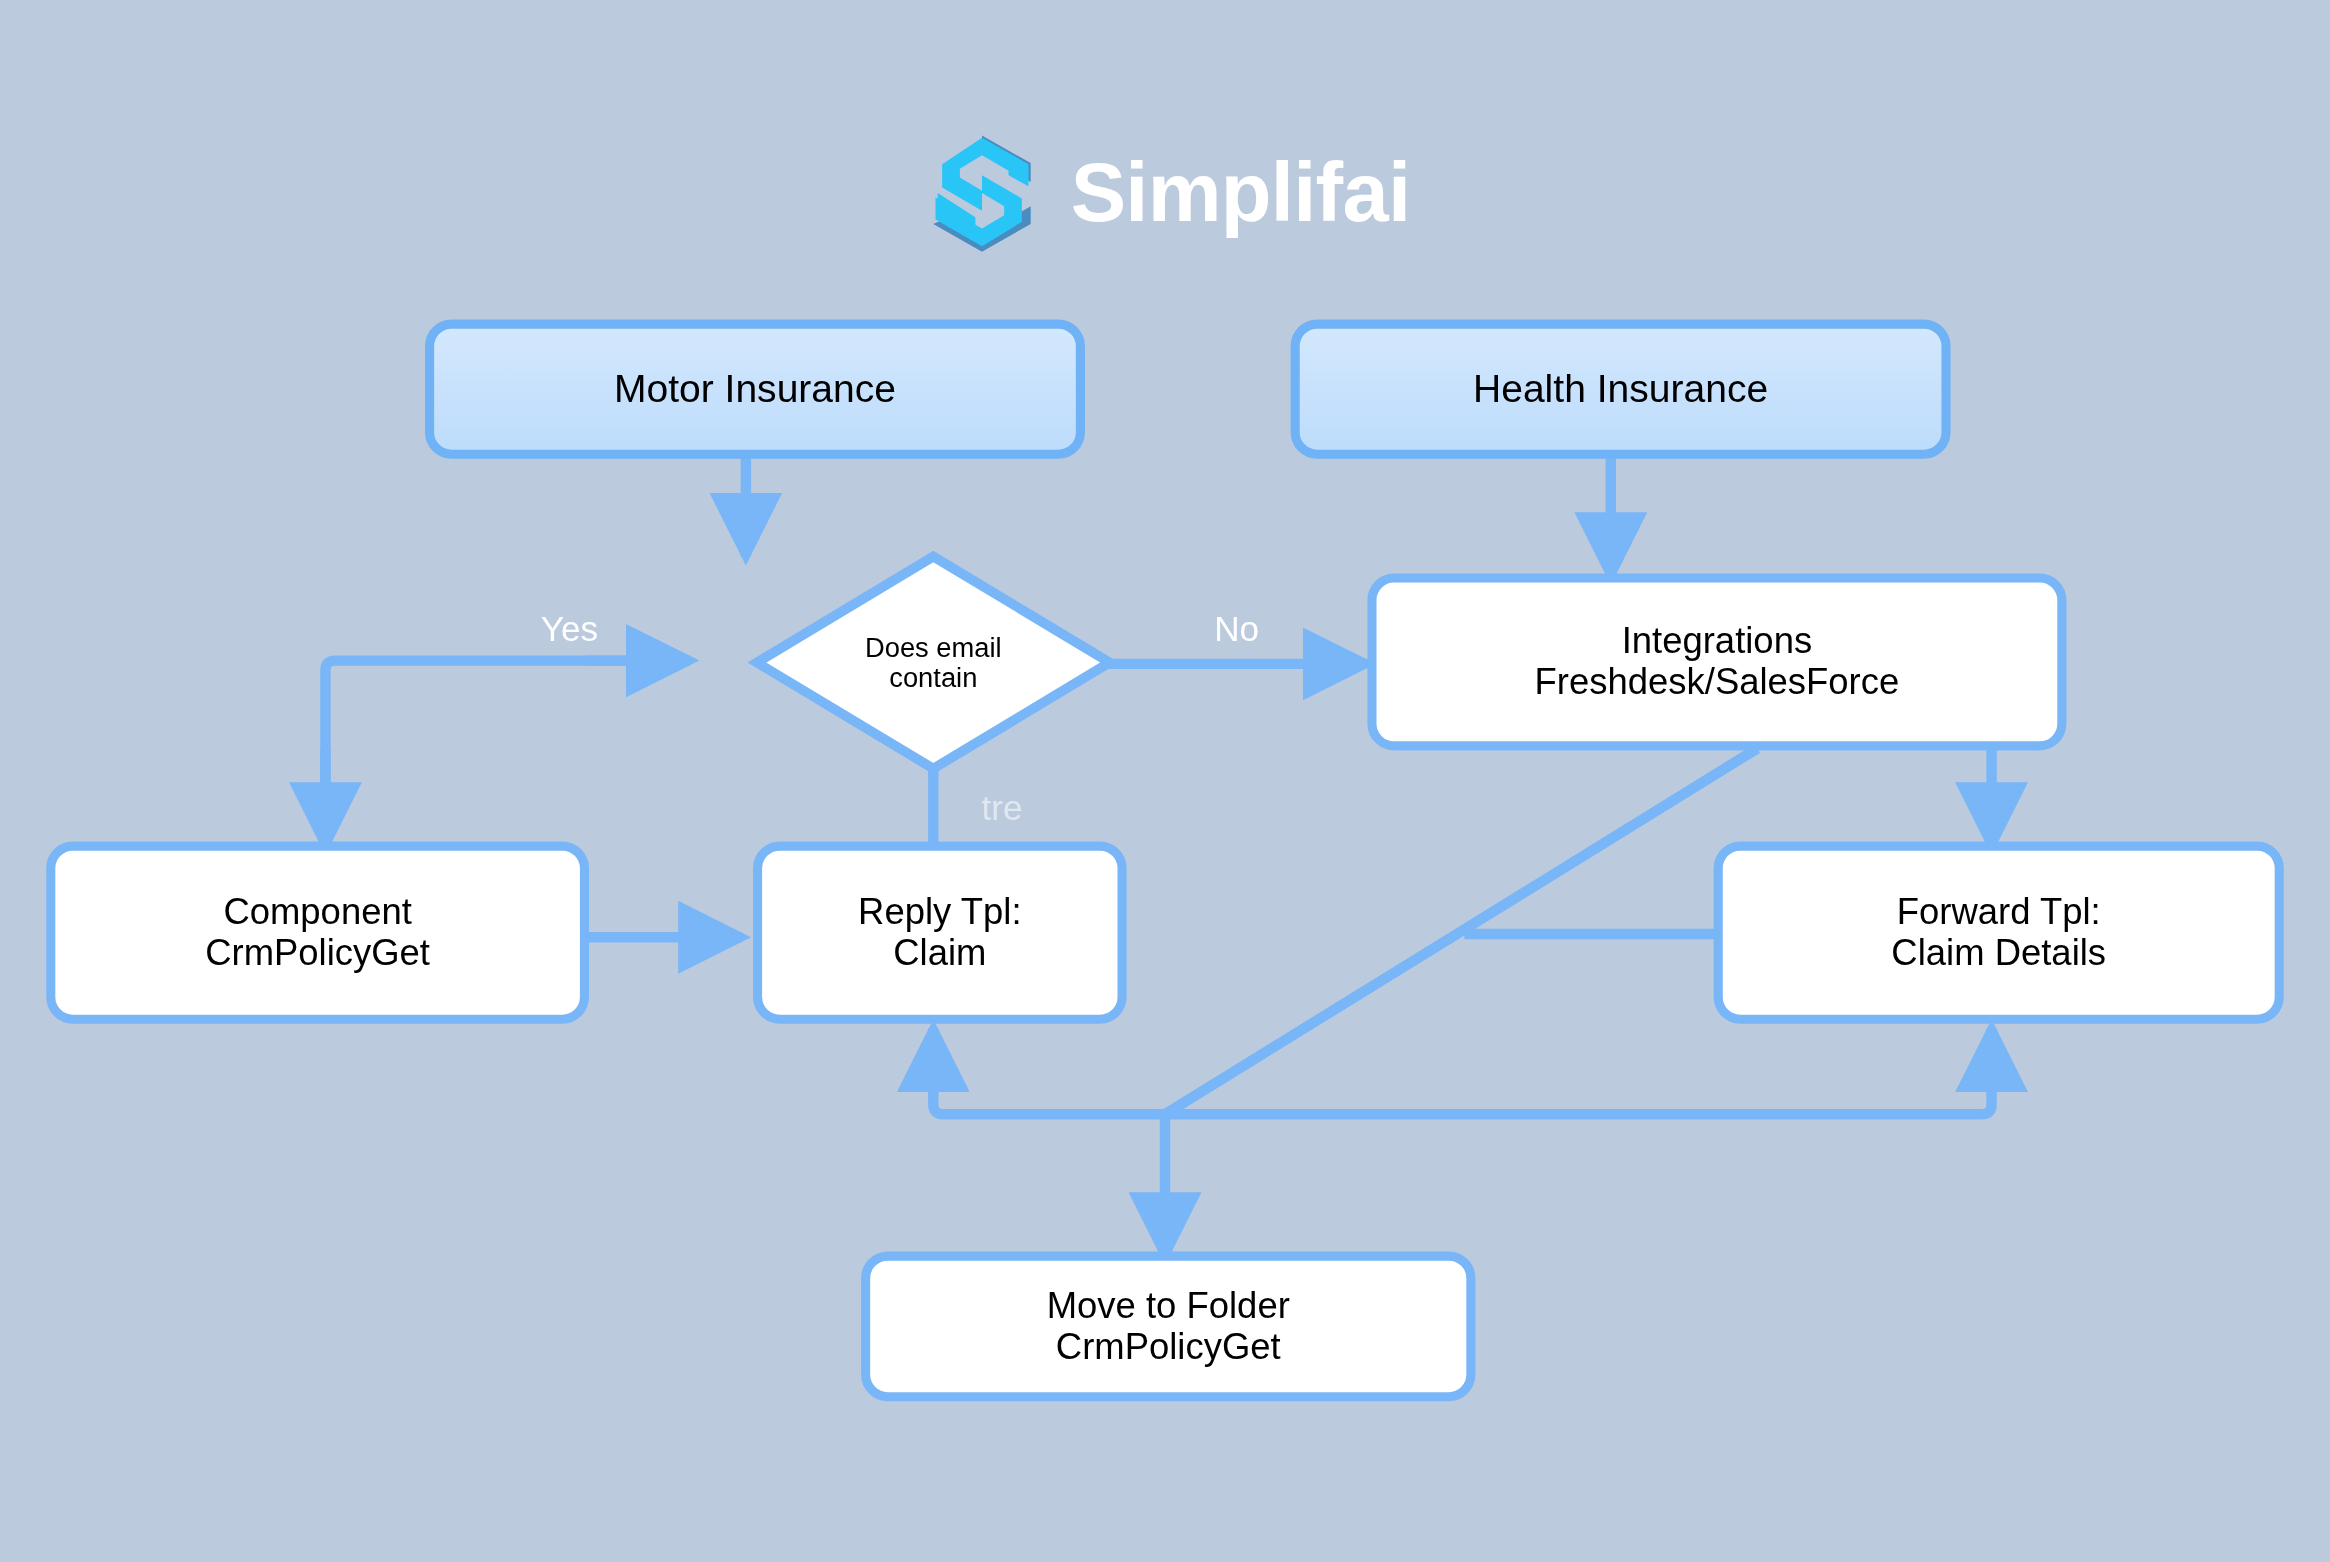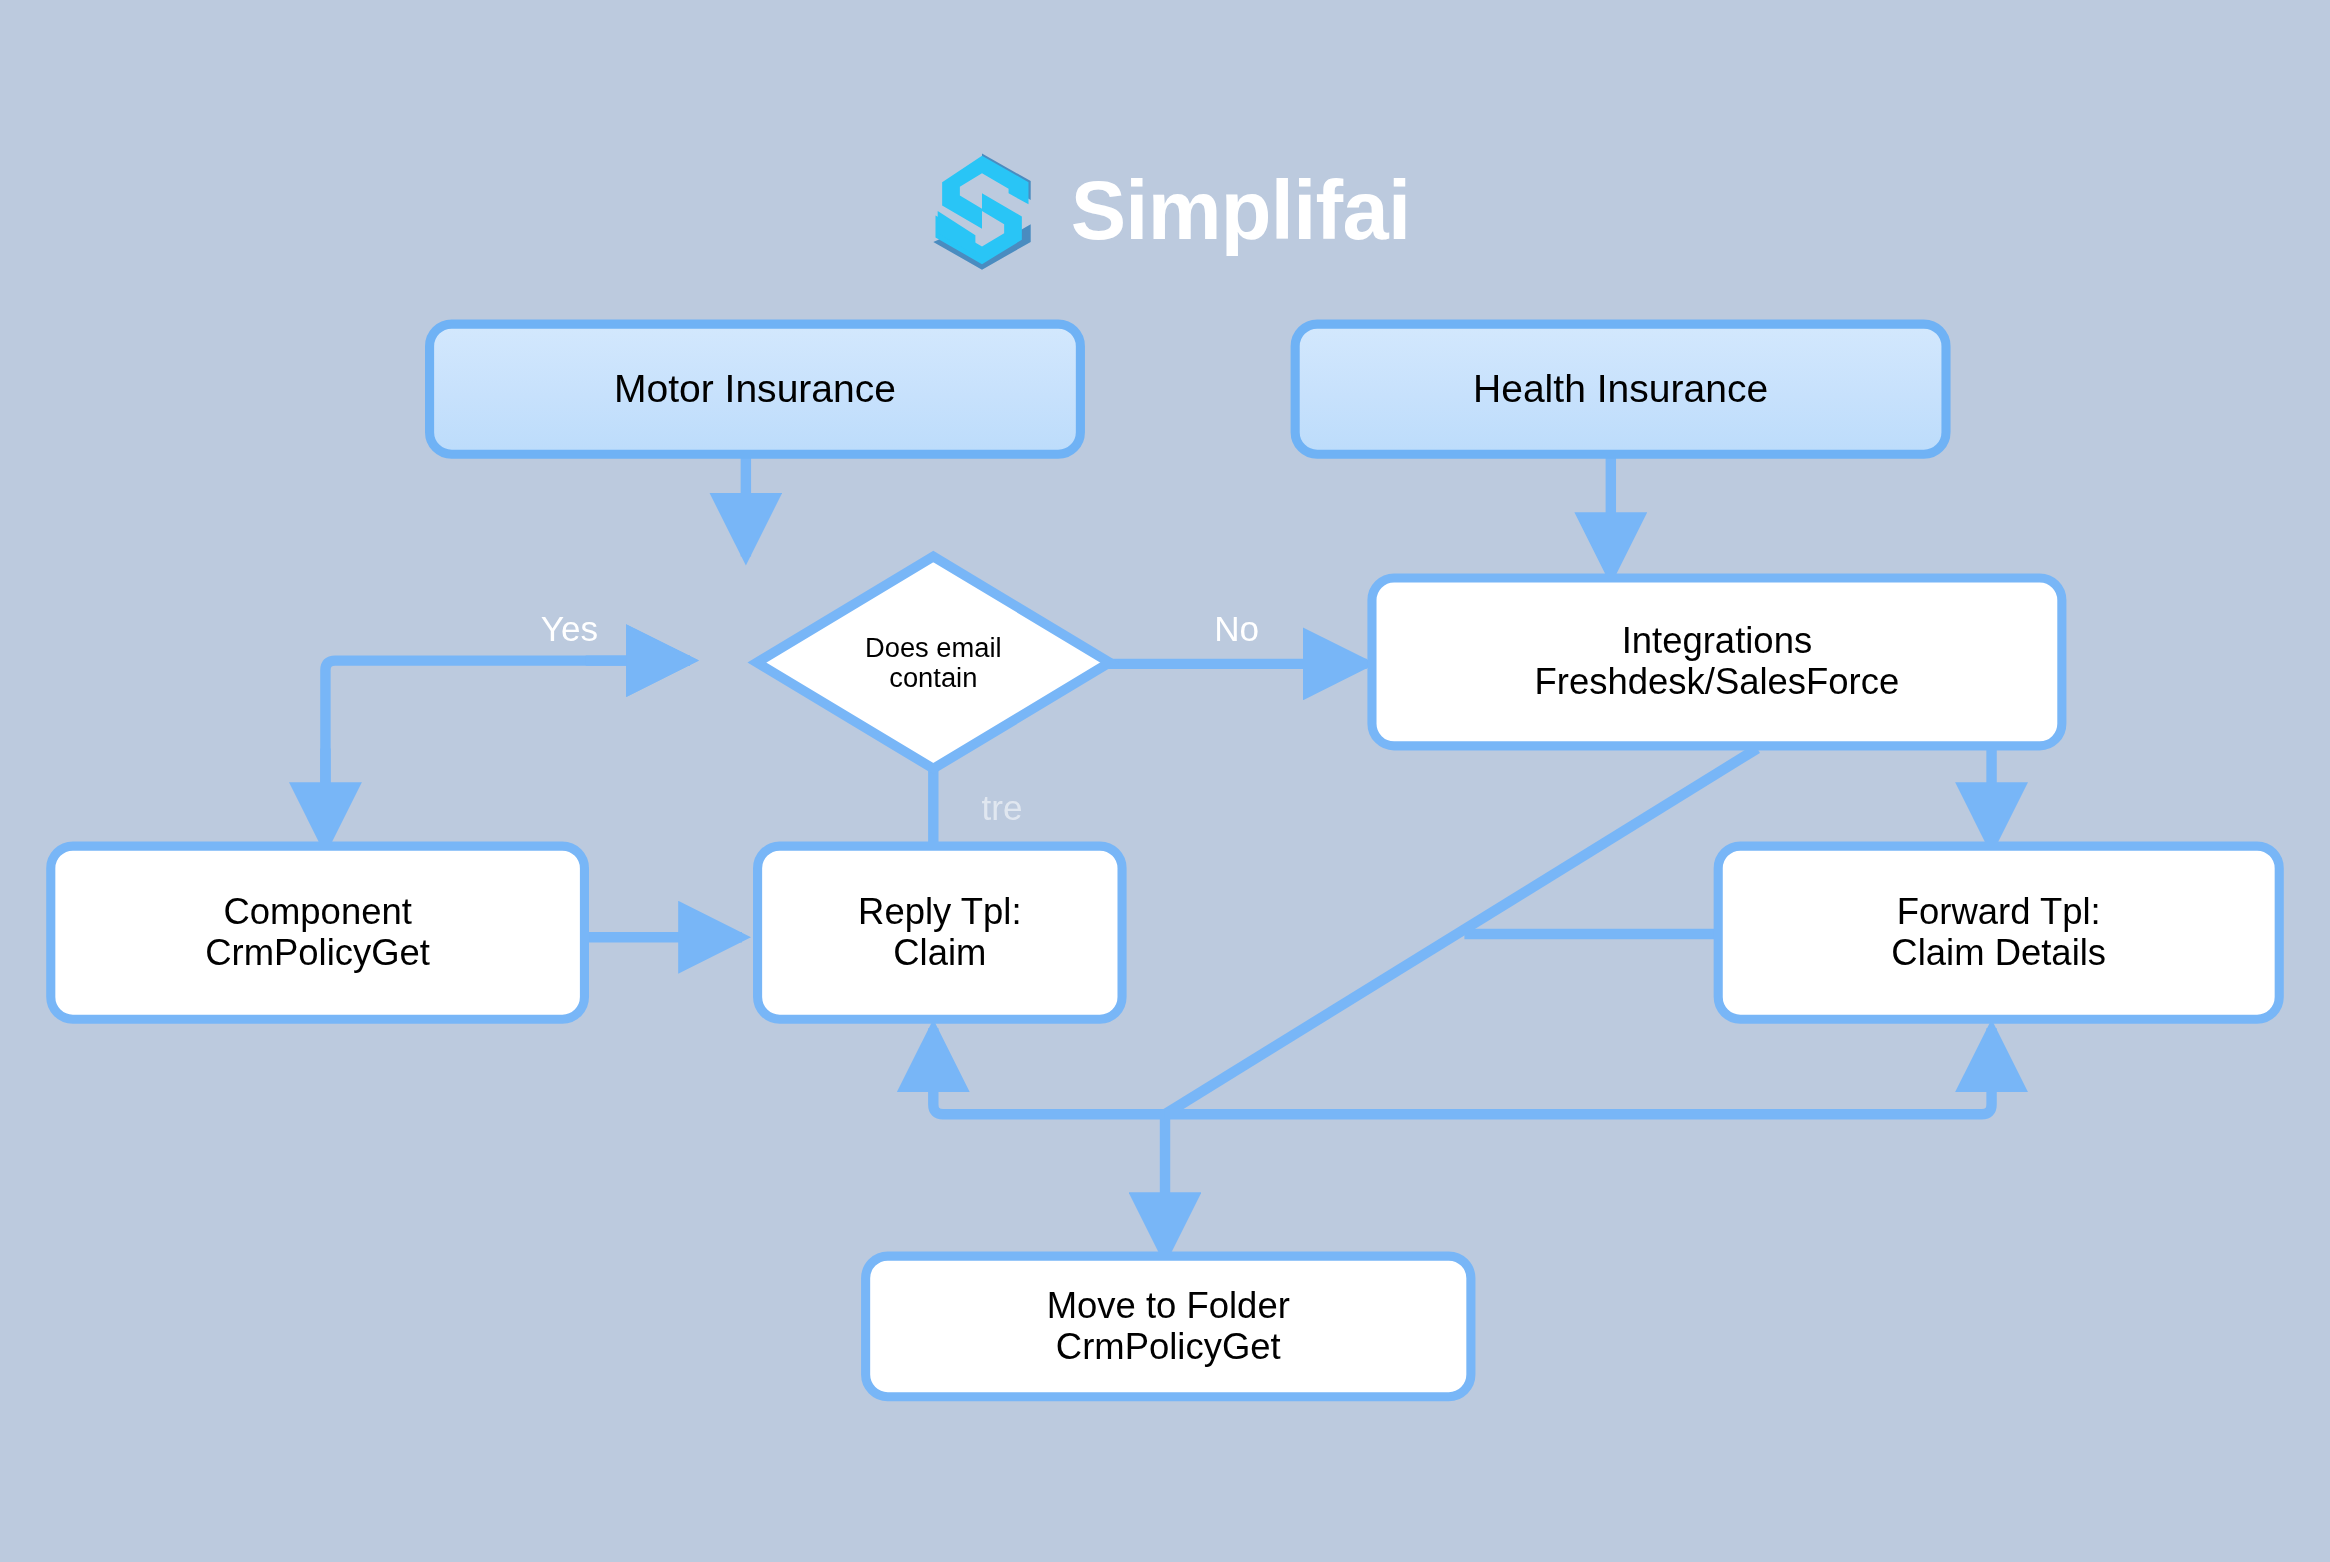--- a/index.html
+++ b/index.html
@@ -13,21 +13,21 @@
     height: 1562px;
     background: #bccade;
     overflow: hidden;
     font-family: "Liberation Sans", sans-serif;
   }
 
   
   #brand {
     position: absolute;
     left: 0;
-    top: 142px;
+    top: 124px;
     width: 2330px;
     height: 137px;
     display: flex;
     align-items: center;
     justify-content: center;
     gap: 27px;
   }
   #brand-mark { width: 124px; height: 124px; display:block; }
   #brand-word {
     color: #ffffff;

